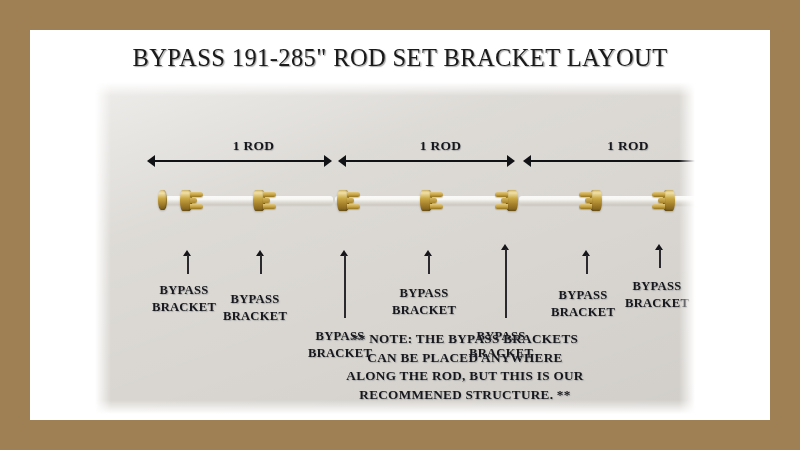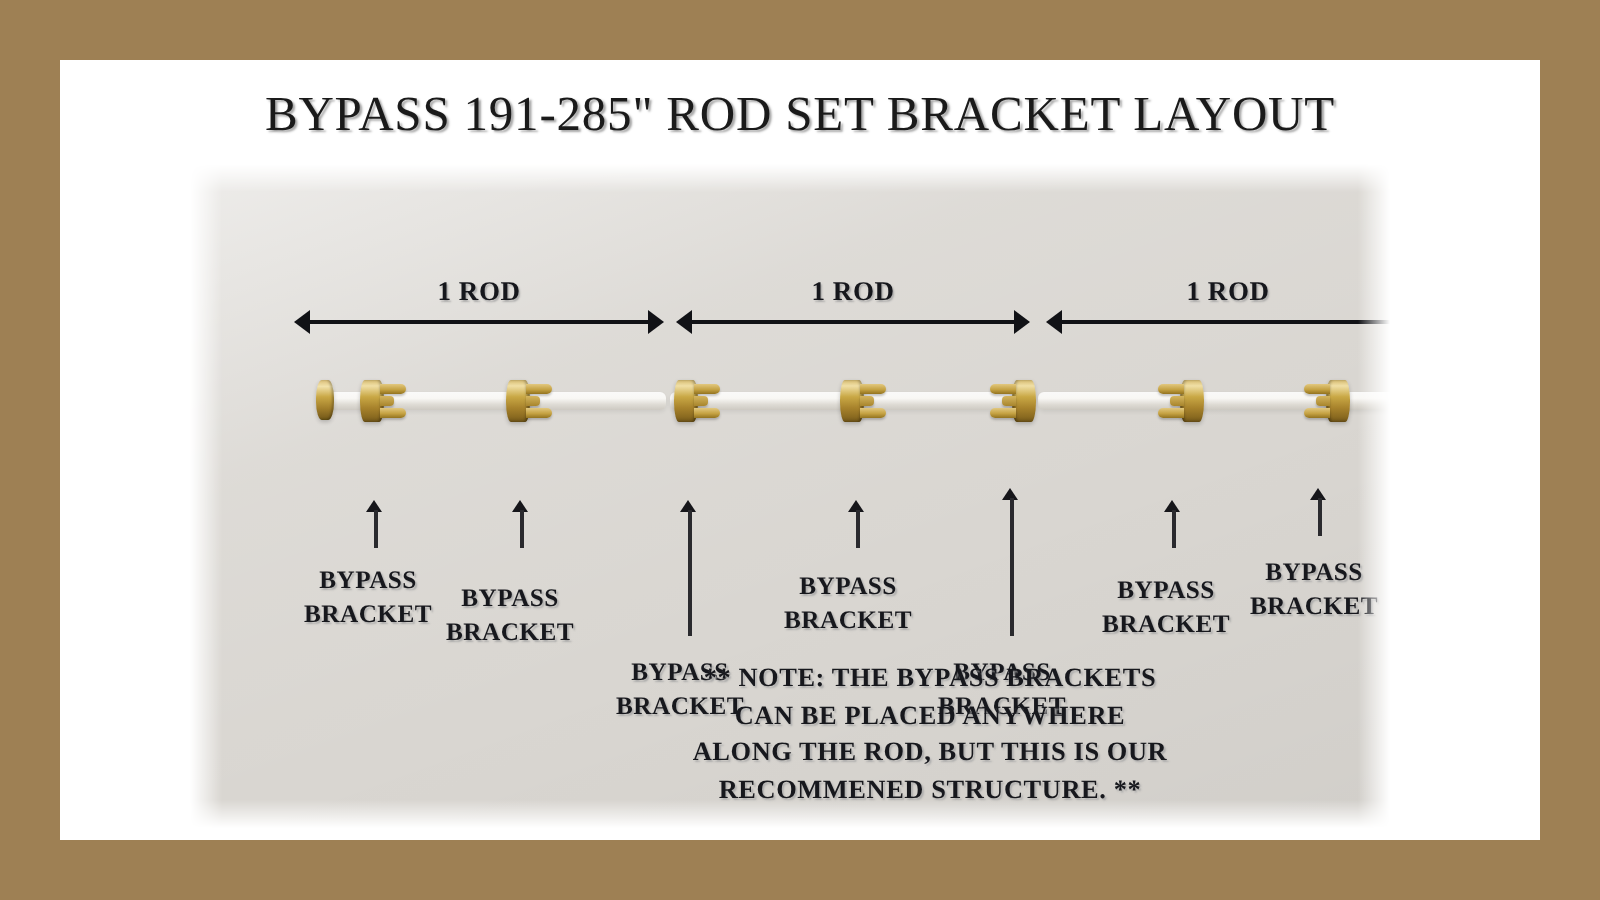--- a/index.html
+++ b/index.html
@@ -142,21 +142,21 @@
   }
 
   
   .rodspan {
     position: absolute;
     height: 30px;
   }
   .rodspan .label {
     position: absolute;
     top: 0;
-    left: 0;
+    left: 14px;
     width: 100%;
     text-align: center;
     font-size: 13.5px;
     font-weight: bold;
     letter-spacing: 0.3px;
     color: #16171c;
     text-shadow: 0.8px 0.8px 0.9px rgba(160,160,160,0.8);
     white-space: nowrap;
   }
   .rodspan .line {

